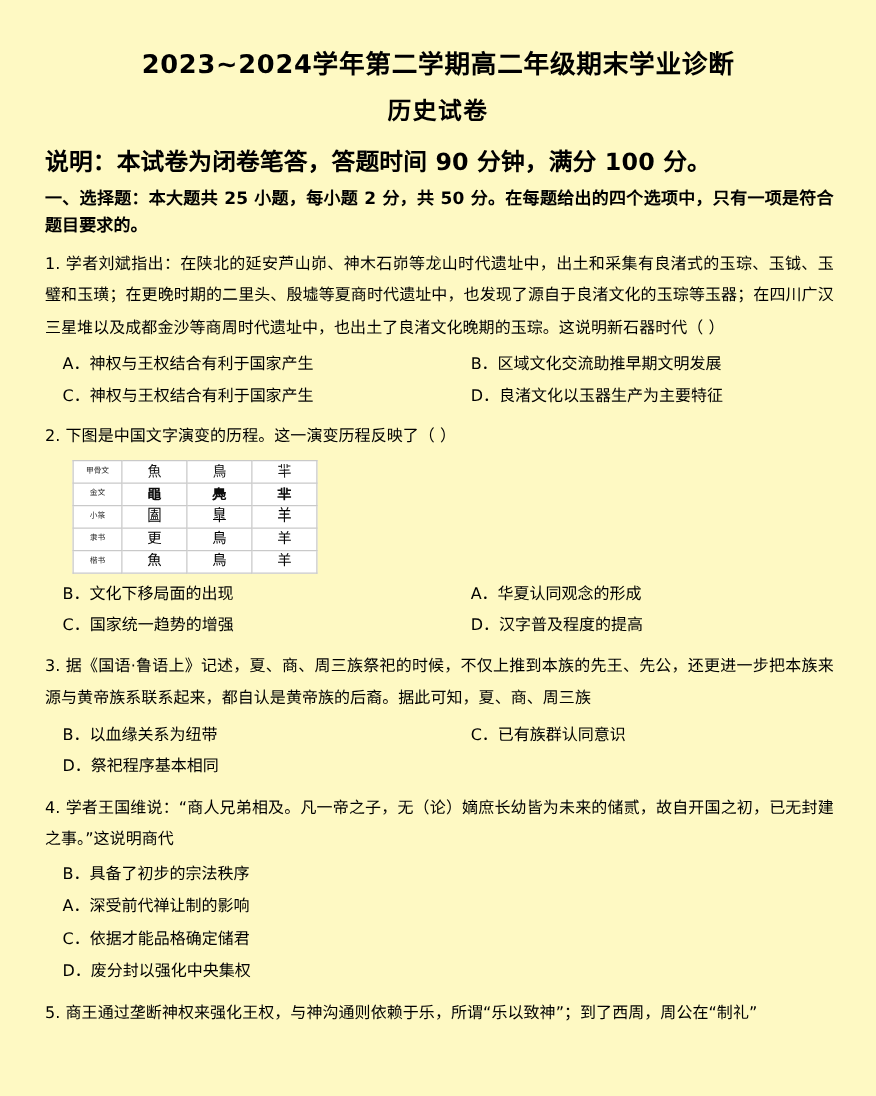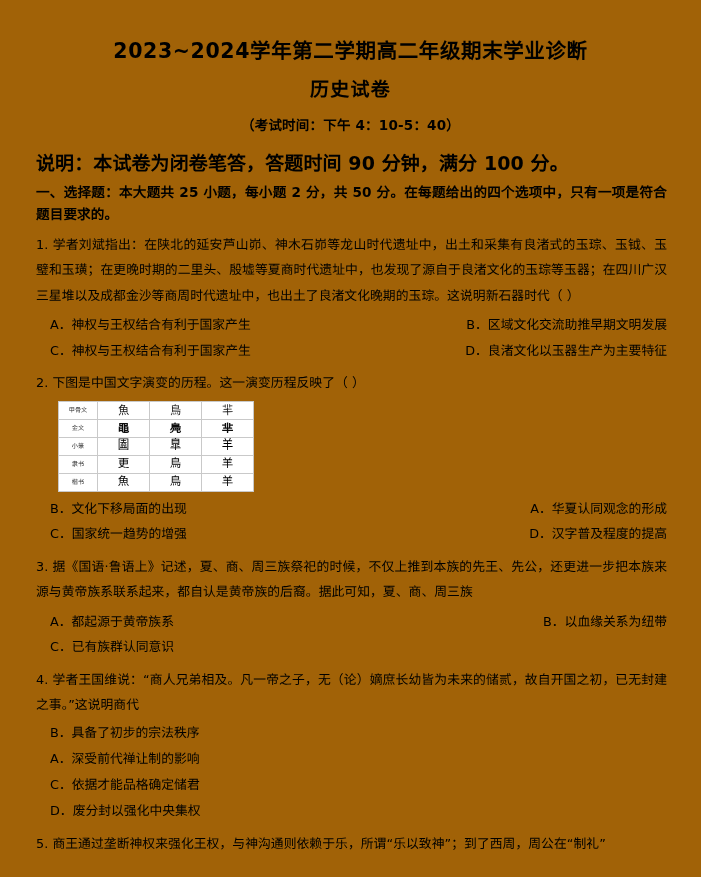--- a/index.html
+++ b/index.html
@@ -15,21 +15,21 @@
     color: #000000;
     -webkit-font-smoothing: none;
   }
   .page {
     position: relative;
     width: 701px;
     height: 877px;
     box-sizing: border-box;
     padding: 0;
     overflow: hidden;
-    background: #a16207;
+    background: #fef9c3;
   }
 
   
   .doc-header {
     padding-top: 38px;
     text-align: center;
   }
   .exam-title {
     font-size: 20.5px;
     font-weight: bold;
@@ -93,21 +93,20 @@
     row-gap: 0px;
     margin-top: 4px;
   }
   .opts-grid .opt {
     font-size: 12.8px;
     line-height: 2.0;
     white-space: nowrap;
   }
   .opts-grid.indent-b .opt:nth-child(2n) {
     padding-left: 22px;
-    text-align: right;
   }
 
   
   .opts-stack {
     margin-top: 3px;
   }
   .opts-stack .opt {
     font-size: 12.8px;
     line-height: 2.02;
     padding-left: 14px;
@@ -171,21 +170,20 @@
   }
 </style>
 </head>
 <body>
 
 <div class="page">
 
   <div class="doc-header">
     <h1 class="exam-title">2023~2024学年第二学期高二年级期末学业诊断</h1>
     <h2 class="paper-subject">历史试卷</h2>
-    <p class="exam-time">（考试时间：下午 4：10-5：40）</p>
   </div>
 
   <div class="content">
 
     <p class="note-line">说明：本试卷为闭卷笔答，答题时间 90 分钟，满分 100 分。</p>
 
     <p class="section-head">一、选择题：本大题共 25 小题，每小题 2 分，共 50 分。在每题给出的四个选项中，只有一项是符合题目要求的。</p>
 
     <div class="question">
       <p class="q-stem">1. 学者刘斌指出：在陕北的延安芦山峁、神木石峁等龙山时代遗址中，出土和采集有良渚式的玉琮、玉钺、玉璧和玉璜；在更晚时期的二里头、殷墟等夏商时代遗址中，也发现了源自于良渚文化的玉琮等玉器；在四川广汉三星堆以及成都金沙等商周时代遗址中，也出土了良渚文化晚期的玉琮。这说明新石器时代（    ）</p>
@@ -241,23 +239,23 @@
         <div class="opt">B．文化下移局面的出现</div>
         <div class="opt">A．华夏认同观念的形成</div>
         <div class="opt">C．国家统一趋势的增强</div>
         <div class="opt">D．汉字普及程度的提高</div>
       </div>
     </div>
 
     <div class="question">
       <p class="q-stem">3. 据《国语·鲁语上》记述，夏、商、周三族祭祀的时候，不仅上推到本族的先王、先公，还更进一步把本族来源与黄帝族系联系起来，都自认是黄帝族的后裔。据此可知，夏、商、周三族</p>
       <div class="opts-grid indent-b">
-        <div class="opt">A．都起源于黄帝族系</div>
         <div class="opt">B．以血缘关系为纽带</div>
         <div class="opt">C．已有族群认同意识</div>
+        <div class="opt">D．祭祀程序基本相同</div>
       </div>
     </div>
 
     <div class="question">
       <p class="q-stem">4. 学者王国维说：“商人兄弟相及。凡一帝之子，无（论）嫡庶长幼皆为未来的储贰，故自开国之初，已无封建之事。”这说明商代</p>
       <div class="opts-stack">
         <div class="opt">B．具备了初步的宗法秩序</div>
         <div class="opt">A．深受前代禅让制的影响</div>
         <div class="opt">C．依据才能品格确定储君</div>
         <div class="opt">D．废分封以强化中央集权</div>

